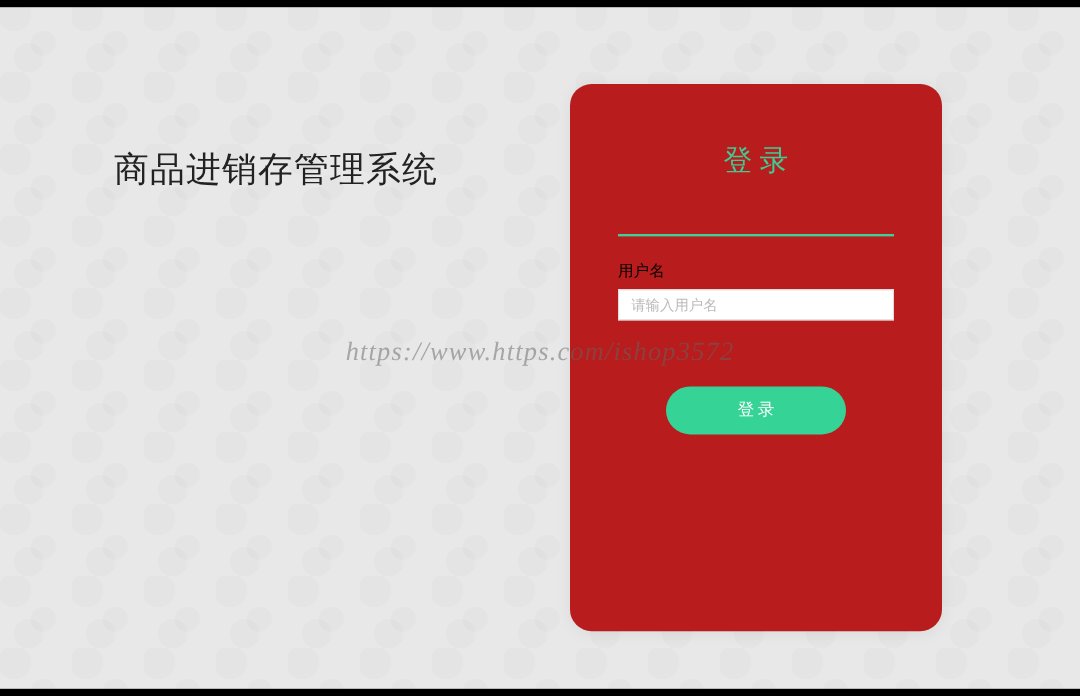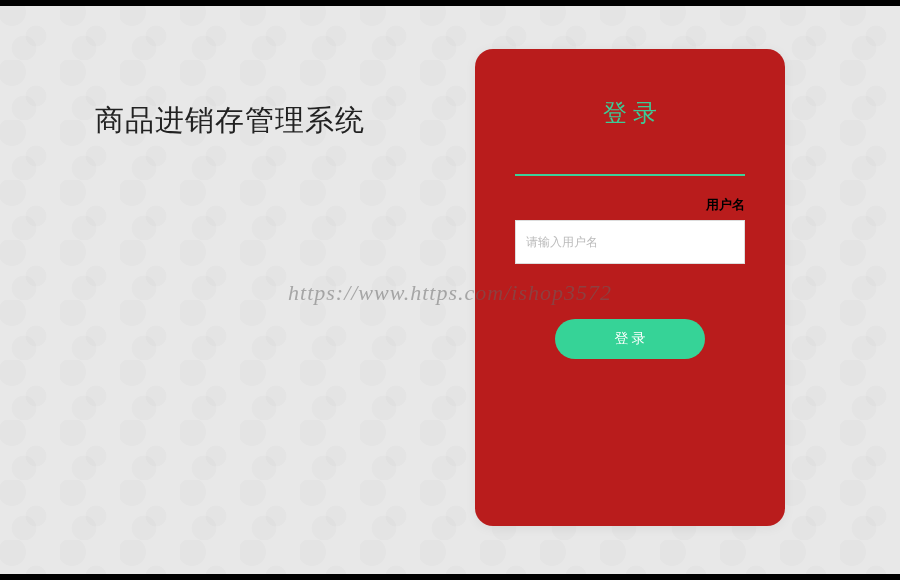--- a/index.html
+++ b/index.html
@@ -37,21 +37,21 @@
       left: 0;
       right: 0;
       height: 6px;
       background: #000;
     }
     
     .container {
       display: flex;
       width: 100%;
       height: 100%;
-      padding-top: 1px;
+      padding-top: 22px;
       padding-bottom: 6px;
       gap: 19px;
     }
     
     .left-side {
       flex: 1;
       padding-top: 100px;
       padding-left: 95px;
     }
     
@@ -90,28 +90,27 @@
     }
     
     .form-group {
       margin-bottom: 18px;
     }
     
     .form-label {
       display: block;
       font-size: 13px;
       color: #000;
-      font-weight: 700;
+      font-weight: 400;
       margin-bottom: 6px;
-      text-align: right;
     }
     
     .form-input {
       width: 100%;
-      height: 44px;
+      height: 26px;
       border: 1px solid #ddd;
       padding: 0 10px;
       font-size: 12px;
       color: #333;
       outline: none;
       font-family: inherit;
     }
     
     .form-input::placeholder {
       color: #bbb;

